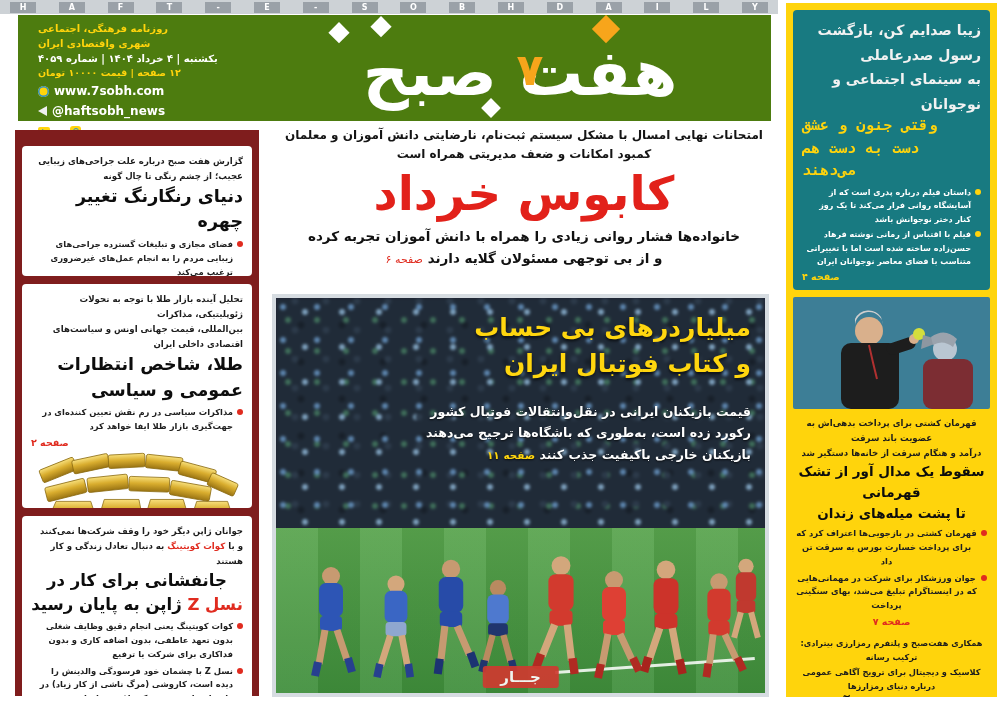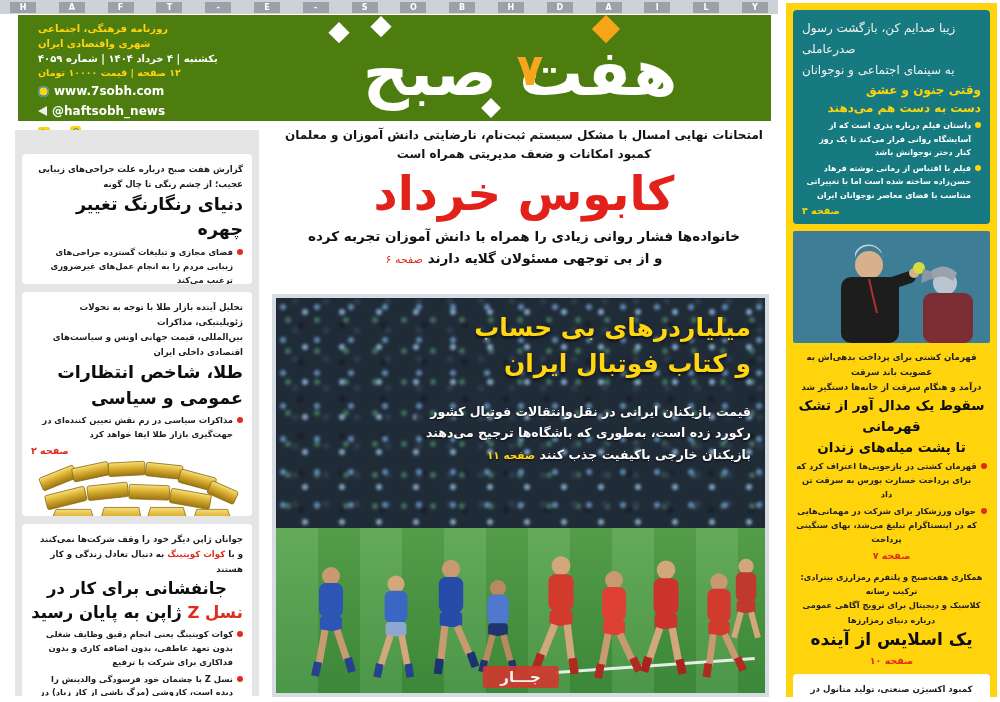--- a/index.html
+++ b/index.html
@@ -57,40 +57,40 @@
   .pitch-line{position:absolute;right:10px;bottom:26px;width:200px;height:3px;background:rgba(255,255,255,.85);transform:rotate(-4deg);}
   .players{position:absolute;left:0;bottom:0;width:100%;height:215px;}
   .pm-head{position:absolute;top:12px;right:14px;text-align:right;direction:rtl;}
   .pm-h1{font-size:25px;font-weight:800;color:#ffd60f;line-height:1.45;text-shadow:0 2px 3px rgba(0,0,0,.65);}
   .pm-deck{position:absolute;top:103px;right:14px;text-align:right;direction:rtl;color:#fff;font-size:12.5px;
     font-weight:bold;line-height:1.7;text-shadow:0 1px 2px rgba(0,0,0,.75);}
   .pm-ref{color:#ffd60f;font-size:10.5px;font-weight:bold;}
   .watermark{position:absolute;left:50%;bottom:5px;transform:translateX(-50%);background:#cf3a30;
     color:#fff;font-size:15px;font-weight:bold;padding:2px 18px;border-radius:3px;opacity:.92;}
   
-  .col-left{position:absolute;left:15px;top:130px;width:244px;height:566px;background:#e5e5e5;
-    padding:24px 7px;box-sizing:border-box;overflow:hidden;}
+  .col-left{position:absolute;left:15px;top:130px;width:244px;height:566px;background:#7f1d1d;
+    padding:16px 7px;box-sizing:border-box;overflow:hidden;}
   .col-right{position:absolute;left:786px;top:3px;width:211px;height:694px;background:#ffd40c;
     padding:7px 7px;box-sizing:border-box;overflow:hidden;}
   .wbox{background:#fff;border-radius:4px;padding:8px 9px;margin-bottom:8px;direction:rtl;text-align:right;overflow:hidden;}
   .k{font-size:8.6px;font-weight:bold;color:#1c1c1c;line-height:1.75;}
   .hl{font-size:17.5px;font-weight:800;color:#0d0d0d;line-height:1.45;}
   .hl-sm{font-size:13.5px;font-weight:800;color:#0d0d0d;line-height:1.55;}
   .bullet{display:flex;gap:4px;align-items:flex-start;font-size:8.4px;font-weight:bold;color:#202020;line-height:1.65;margin-top:3px;}
   .dot{flex:0 0 auto;width:6px;height:6px;border-radius:50%;margin-top:3px;}
   .dot-r{background:#e02b1f;} .dot-y{background:#ffd40c;}
   .pref{font-size:9.5px;font-weight:bold;color:#e02b1f;margin-top:3px;}
   .pref-left{text-align:left;}
   .red-t{color:#e02b1f;margin-top:44px;}
   .center{text-align:center;}
   .imgbox{width:100%;display:block;}
   
   .teal-box{background:#187a81;border-radius:4px;padding:8px 9px;direction:rtl;text-align:right;color:#fff;margin-bottom:7px;overflow:hidden;}
-  .teal-k{font-size:12px;font-weight:normal;color:#f2f2f2;line-height:1.75;text-align:left;}
-  .teal-h{font-size:12px;font-weight:800;color:#ffd40c;line-height:1.5;text-align:right;}
+  .teal-k{font-size:14px;font-weight:bold;color:#f2f2f2;line-height:1.75;text-align:right;}
+  .teal-h{font-size:15px;font-weight:800;color:#ffd40c;line-height:1.5;text-align:left;font-family:Liberation Mono, monospace;}
   .teal-bullet{display:flex;gap:4px;align-items:flex-start;font-size:8px;font-weight:bold;color:#fff;line-height:1.7;margin-top:2px;}
   .teal-ref{color:#ffd40c;font-size:9.5px;font-weight:bold;text-align:left;margin-top:2px;}
   .ystory{direction:rtl;text-align:center;padding:2px 3px;}
   .photo-old{height:112px;border-radius:2px;overflow:hidden;margin-bottom:5px;}
   svg{display:block;}
 </style>
 </head>
 <body>
 
 <div id="page">

